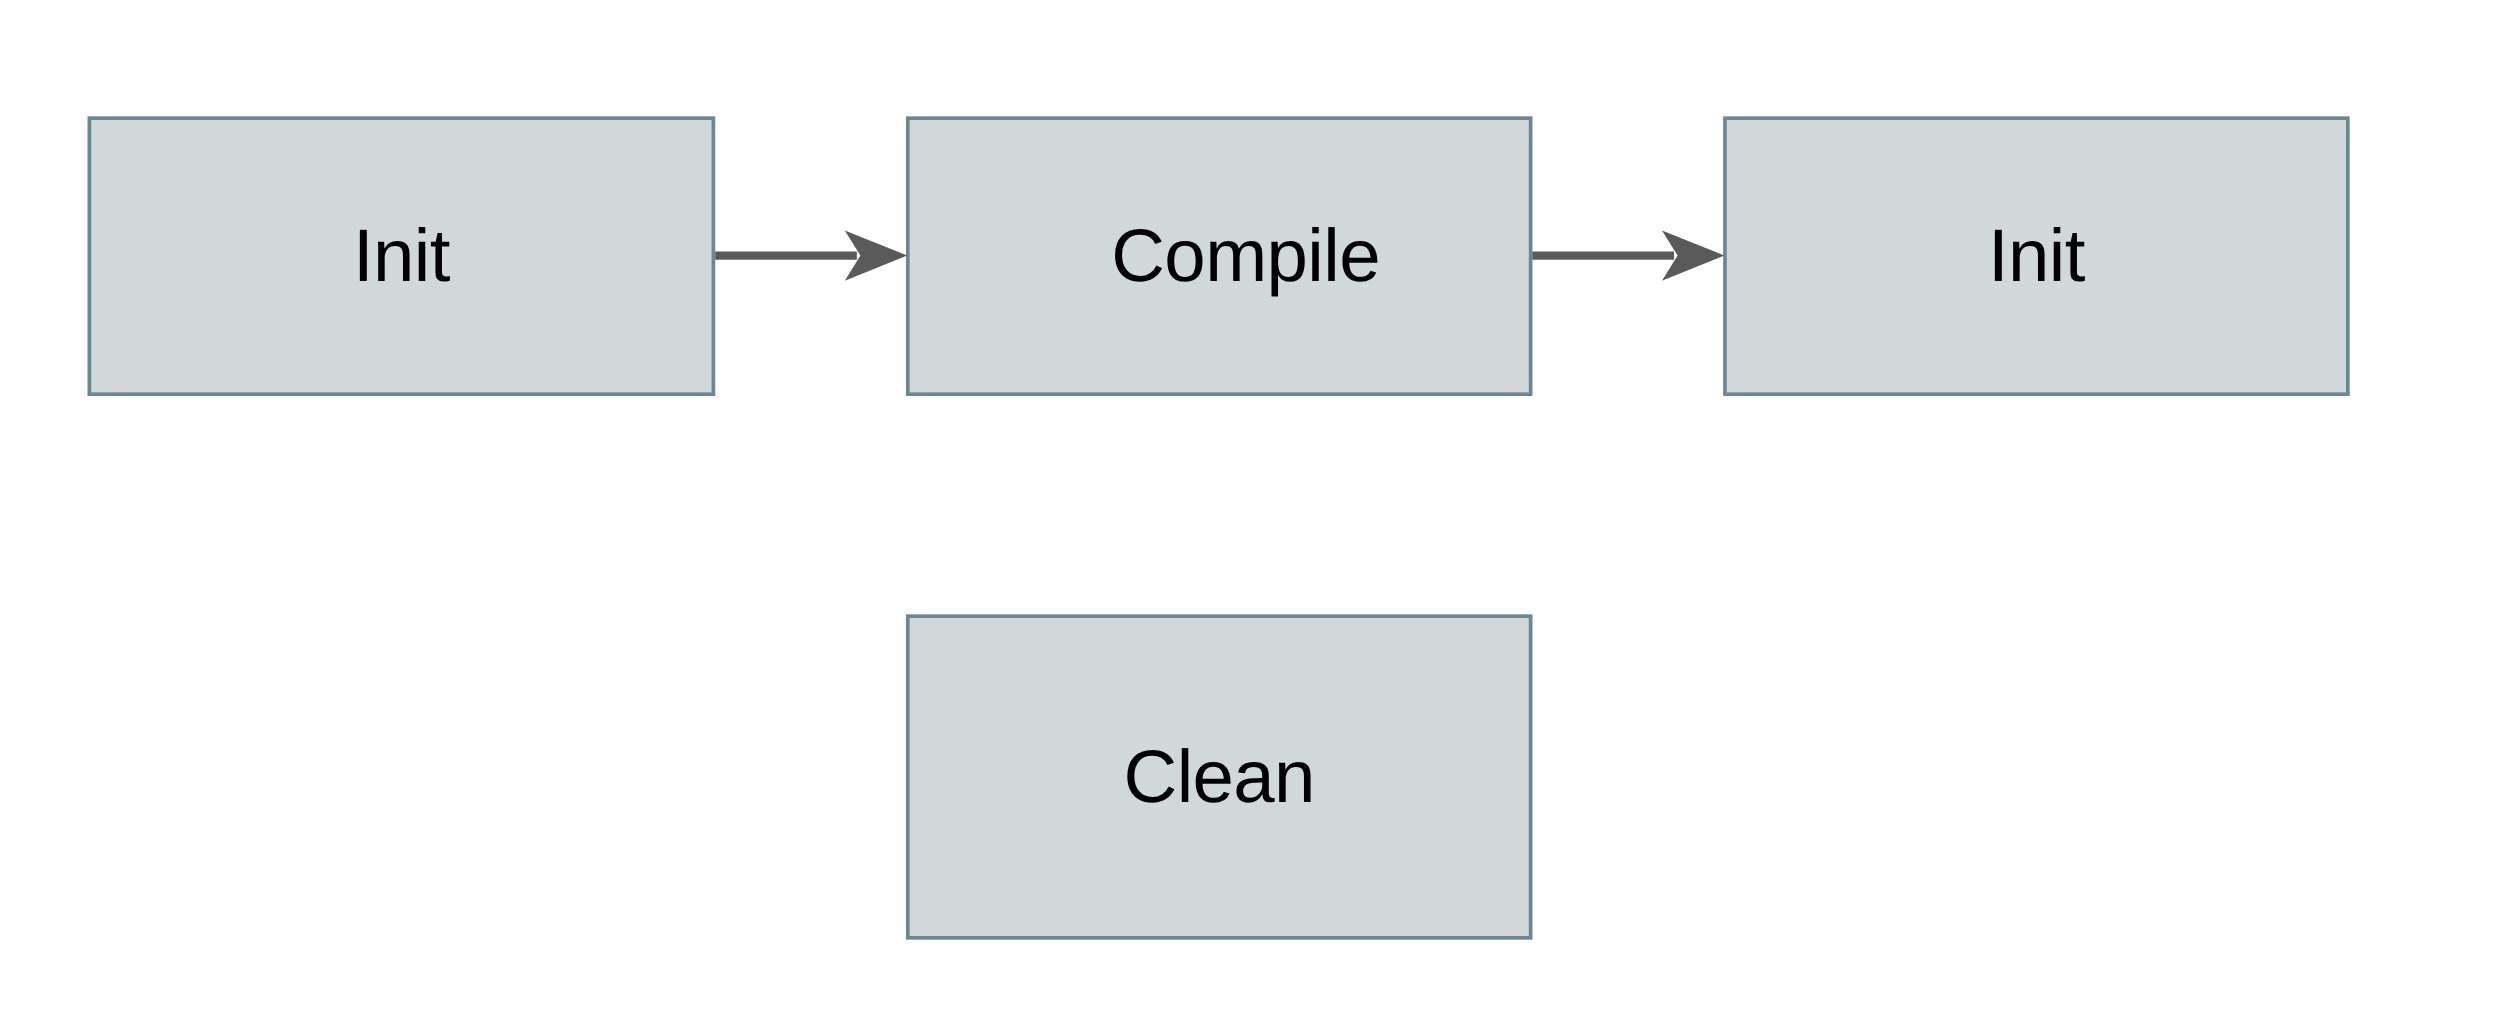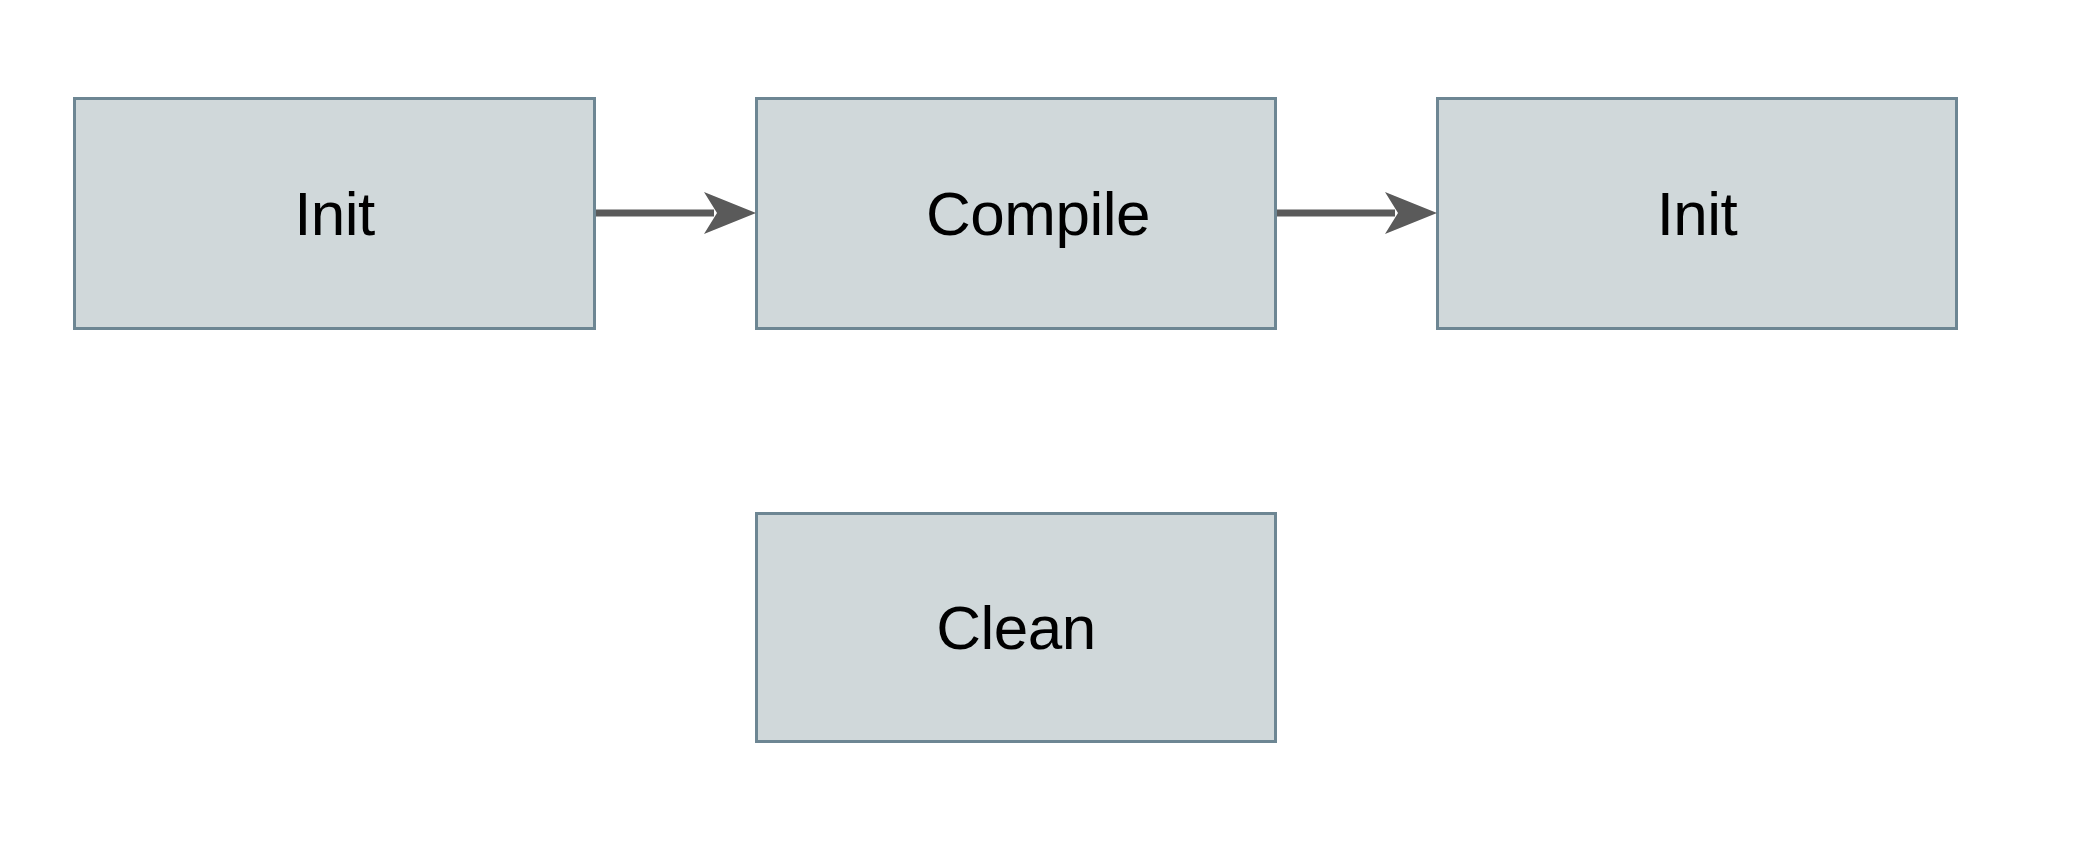--- a/index.html
+++ b/index.html
@@ -56,21 +56,21 @@
   </div>
 
   <div class="node" style="left:755px; top:97px; width:522px; height:233px;padding-left:44px;">
     <span class="node-label">Compile</span>
   </div>
 
   <div class="node" style="left:1436px; top:97px; width:522px; height:233px;">
     <span class="node-label">Init</span>
   </div>
 
-  <div class="node" style="left:755px; top:512px; width:522px; height:231px;">
+  <div class="node" style="left:755px; top:512px; width:522px; height:271px;">
     <span class="node-label">Clean</span>
   </div>
 
   <div class="edge" style="left:596px; top:185px; width:160px; height:56px;">
     <svg width="160" height="56" viewBox="0 0 160 56" xmlns="http://www.w3.org/2000/svg">
       <line x1="0" y1="28" x2="118" y2="28" stroke="#5a5a5a" stroke-width="7"></line>
       <path d="M 160 28 L 108 7 L 121 28 L 108 49 Z" fill="#5a5a5a"></path>
     </svg>
   </div>
 

